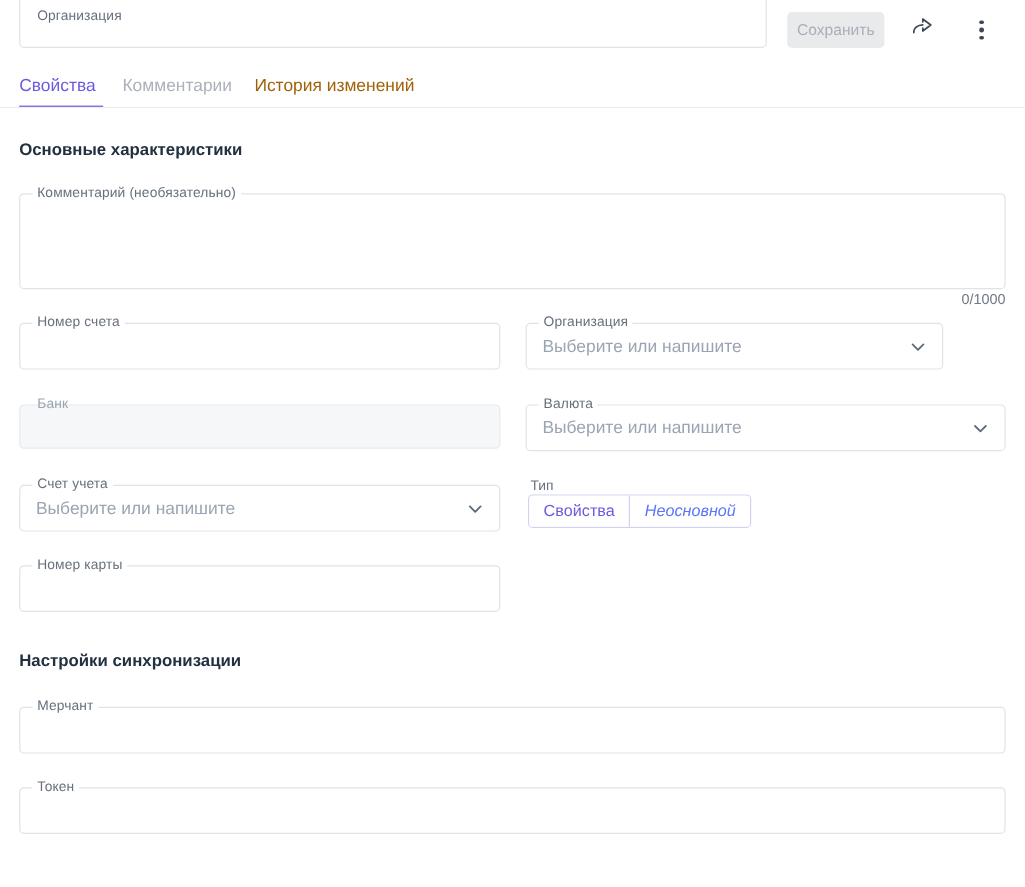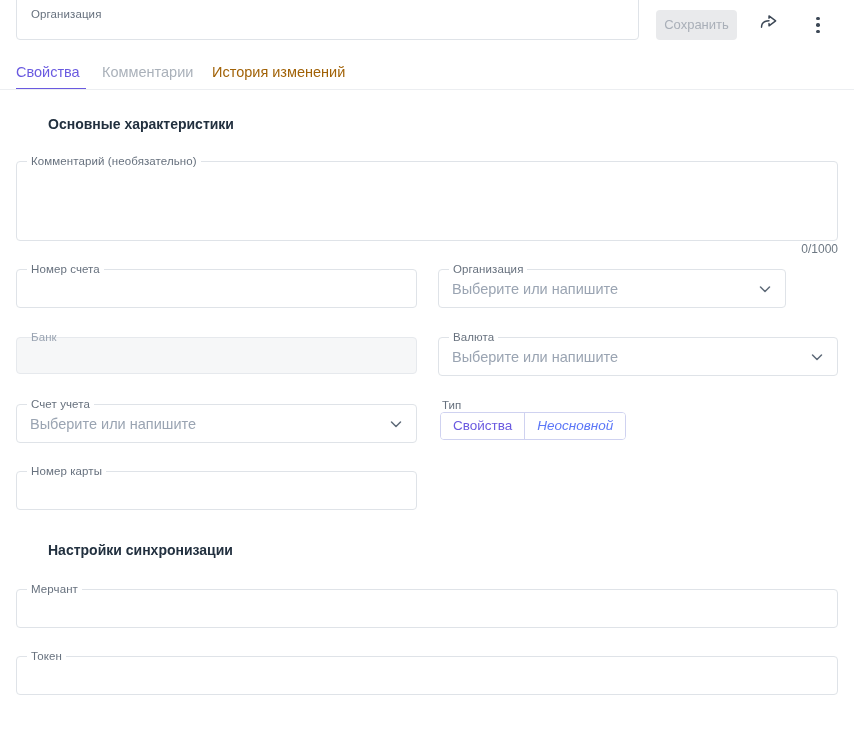--- a/index.html
+++ b/index.html
@@ -166,21 +166,20 @@
   }
 
   
   .section-title {
     position: absolute;
     left: 16px;
     font-size: 14px;
     font-weight: bold;
     color: #22303f;
     white-space: nowrap;
-    margin-left: 32px;
   }
   #section-main-title { top: 116px; }
   #section-sync-title { top: 542px; }
 
   
   #comment-field {
     left: 16px;
     top: 161px;
     width: 822px;
     height: 80px;

